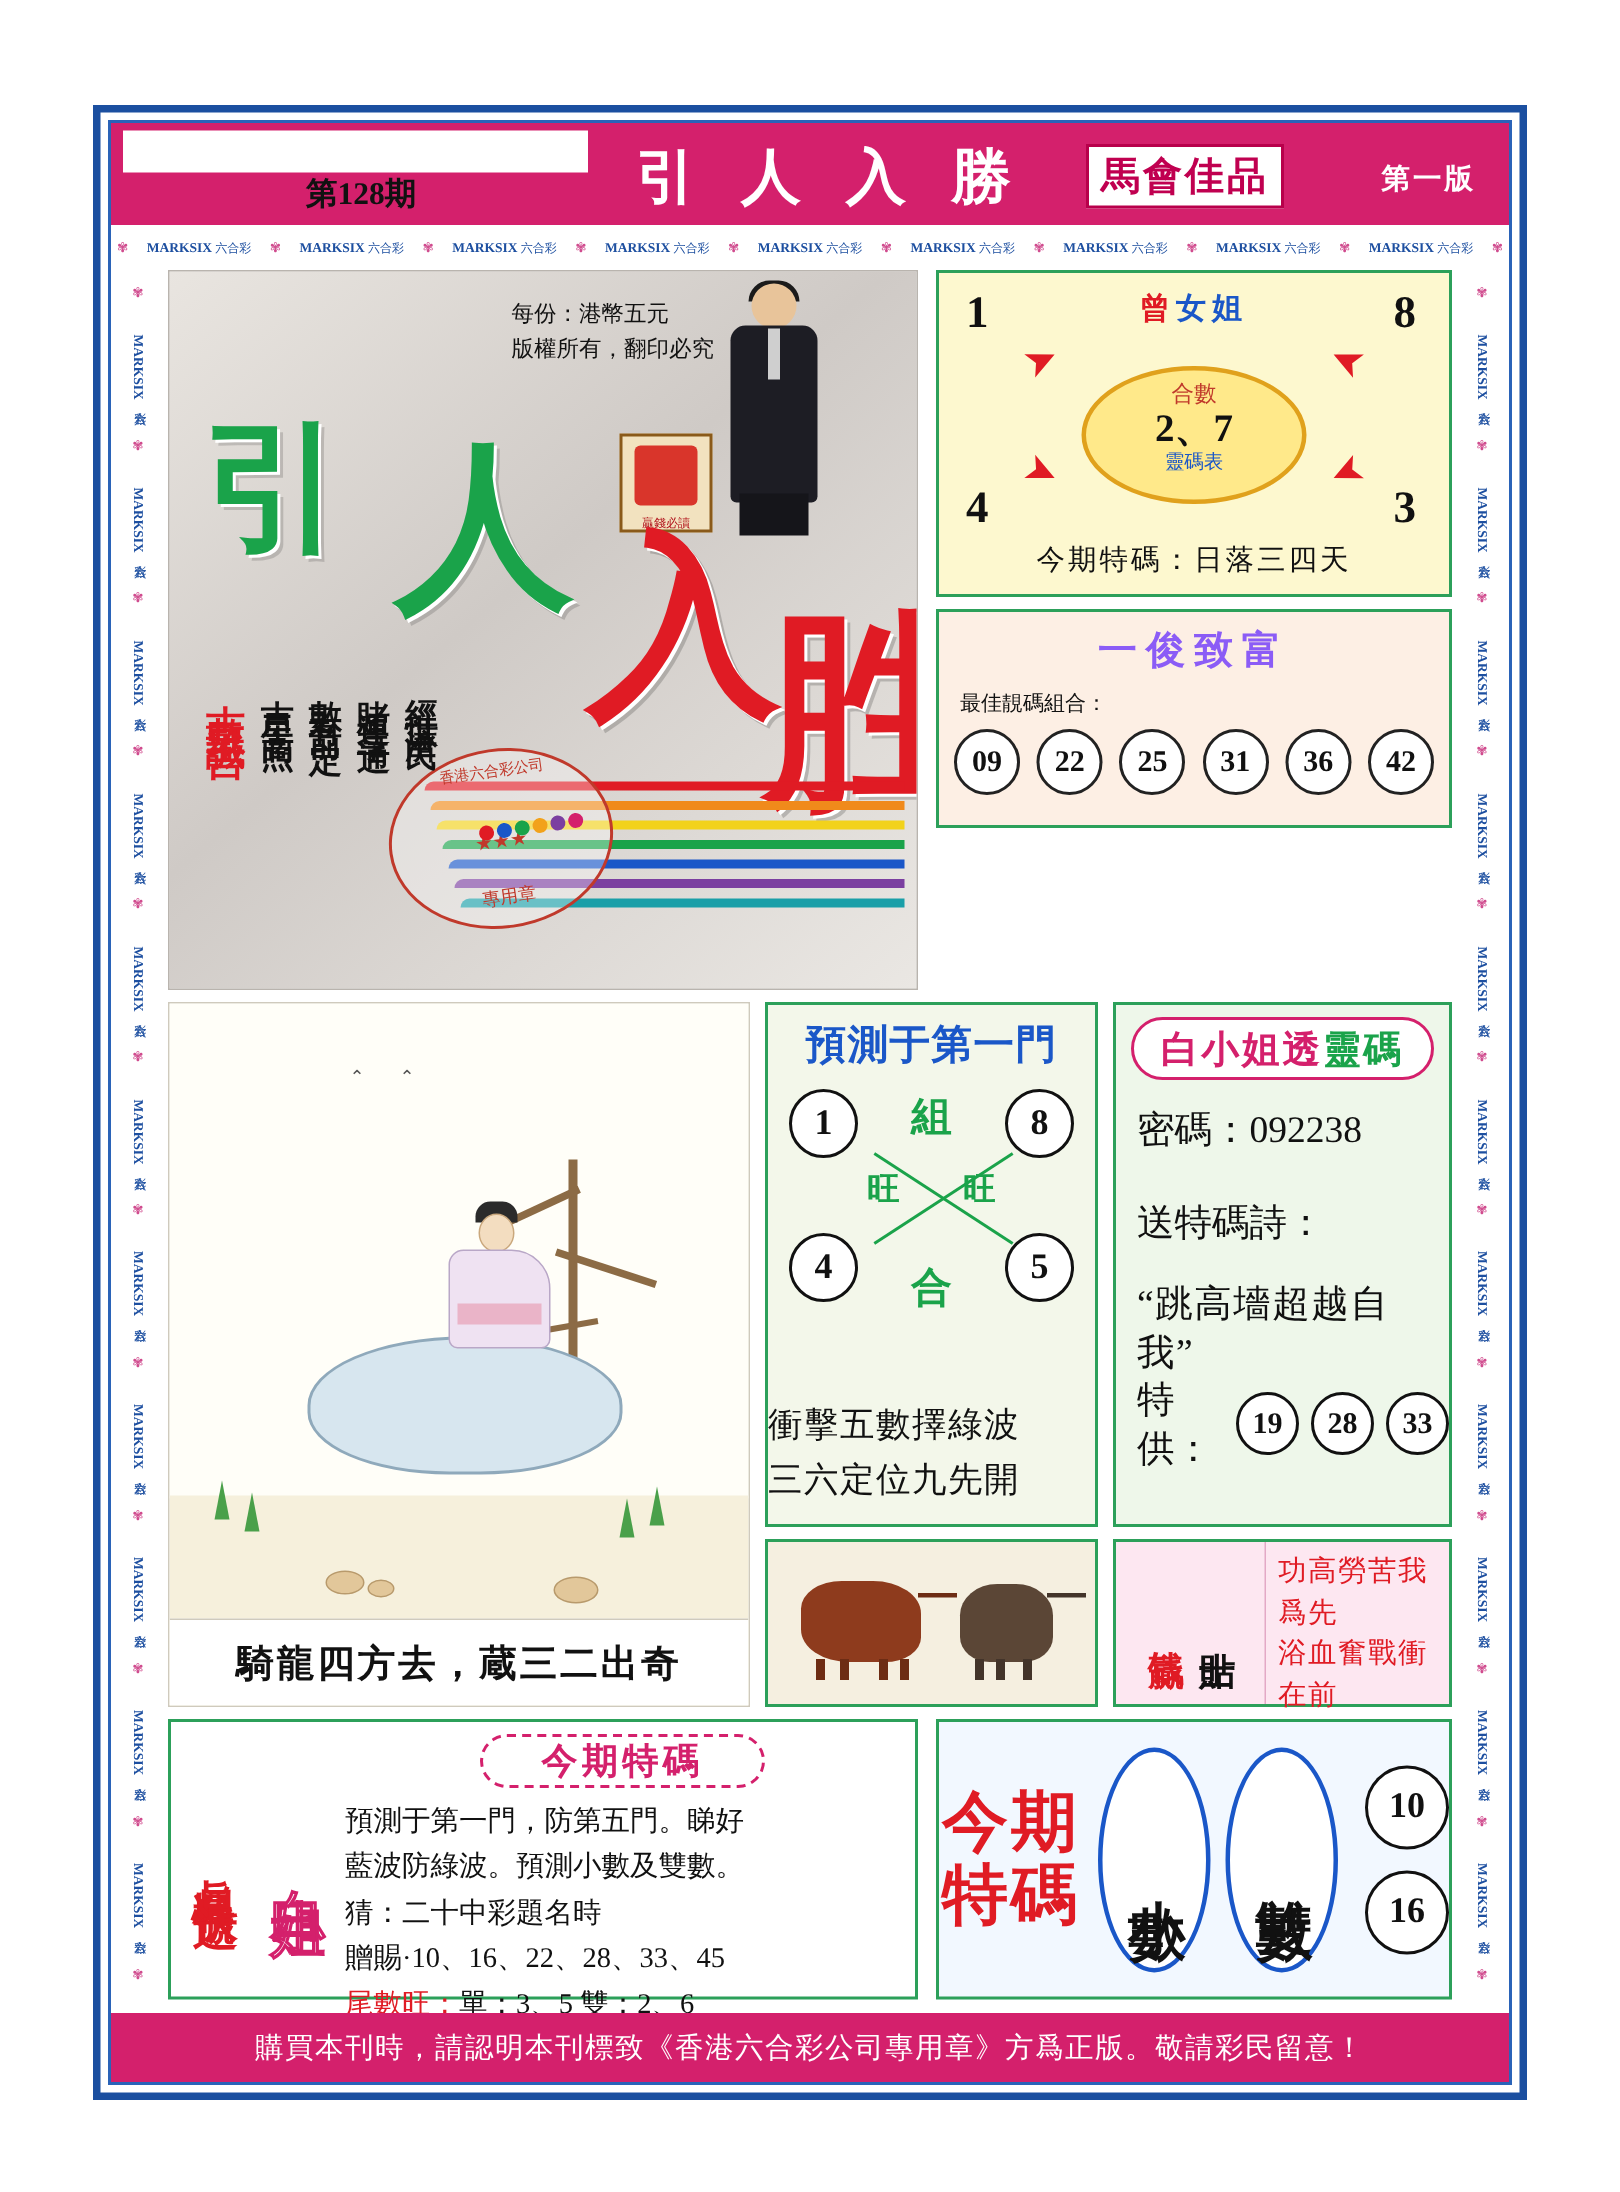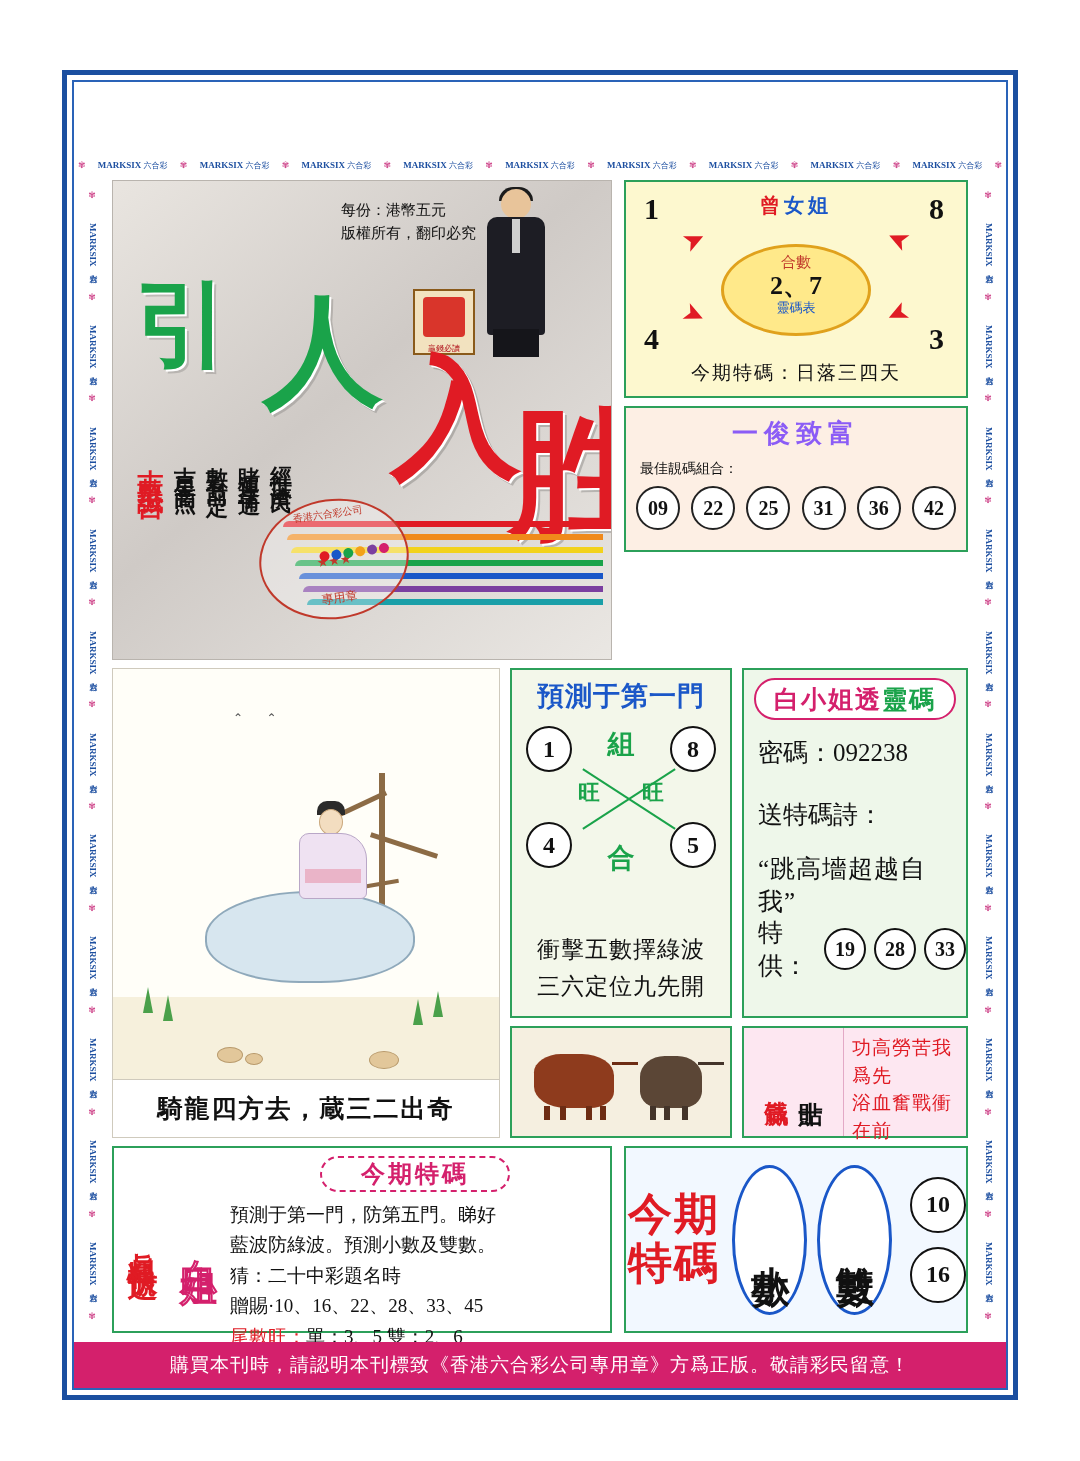--- a/index.html
+++ b/index.html
@@ -319,21 +319,21 @@
   }
   .pc-x { position:absolute; left:62px; top:34px; width:96px; height:76px; }
   .pc-x span { position:absolute; left:0; top:38px; width:110px; height:2px; background:#1aa34a; }
   .pc-wang {
     position:absolute; font-family:"Liberation Serif", serif; font-size:22px;
     font-weight:bold; color:#1aa34a;
   }
   .pcw-l { left:66px; top:52px; }
   .pcw-r { right:66px; top:52px; }
   .pc-lines {
-    position:absolute; left:0; right:0; bottom:10px; text-align:center;
+    position:absolute; left:0; right:0; bottom:10px; 
     font-family:"Liberation Serif", serif; font-size:23px; color:#111; line-height:1.6;
     letter-spacing:1px;
   }
 
   
   .panel-animals {
     position:absolute; left:398px; top:846px; width:222px; height:112px;
     background:#f5efe0; border:2px solid #2ca05a;
   }
   .an-tiger {
@@ -474,20 +474,27 @@
     font-family:"Liberation Serif", serif; font-size:19px; color:#ffffff;
     letter-spacing:1px;
   }
 </style>
 </head>
 <body>
 
 <div class="page">
   <div class="inner-frame"></div>
 
+  <div class="masthead">
+    <div class="mast-white"></div>
+    <div class="issue">第128期</div>
+    <div class="mast-title">引 人 入 勝</div>
+    <div class="mast-badge">馬會佳品</div>
+    <div class="mast-edition">第一版</div>
+  </div>
 
   <div class="ribbon-top" id="ribTop">
       <span class="rib-flower">✾</span>
       <span class="rib-unit"><b>MARKSIX</b> 六合彩</span>
       <span class="rib-flower">✾</span>
       <span class="rib-unit"><b>MARKSIX</b> 六合彩</span>
       <span class="rib-flower">✾</span>
       <span class="rib-unit"><b>MARKSIX</b> 六合彩</span>
       <span class="rib-flower">✾</span>
       <span class="rib-unit"><b>MARKSIX</b> 六合彩</span>

